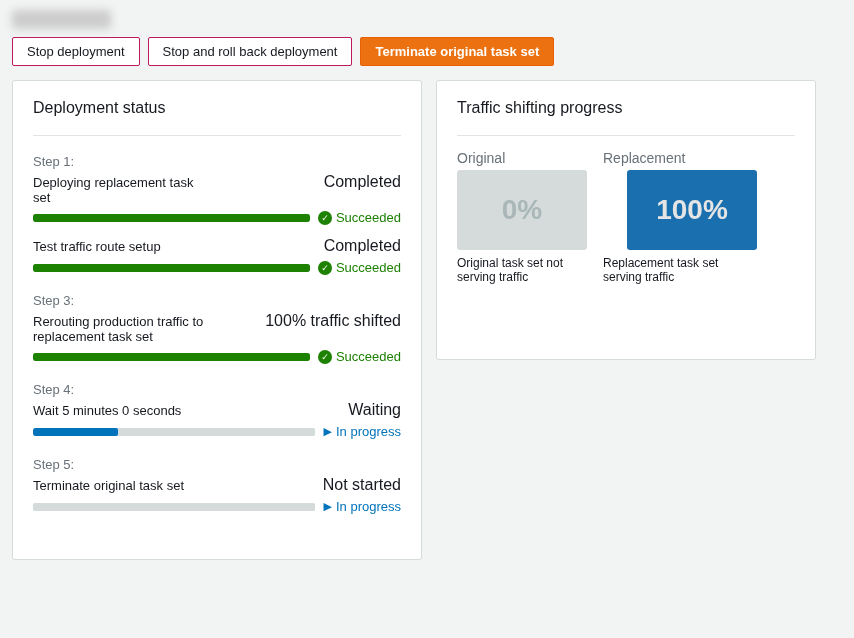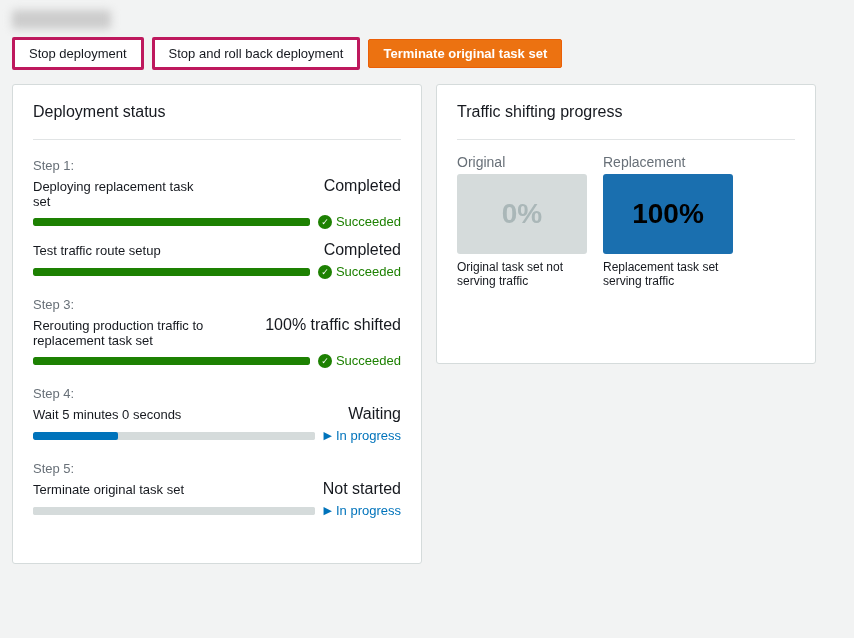--- a/index.html
+++ b/index.html
@@ -13,21 +13,21 @@
       min-height: 638px;
     }
     .toolbar {
       display: flex;
       gap: 8px;
       margin-bottom: 14px;
       align-items: center;
     }
     .btn-outline {
       background: #fff;
-      border: 3px solid #be185d;
+      border: 1px solid #be185d;
       color: #16191f;
       padding: 6px 14px;
       border-radius: 2px;
       cursor: pointer;
       font-size: 13px;
     }
     .btn-orange {
       background: #ec7211;
       border: 1px solid #eb5f07;
       color: #fff;
@@ -186,21 +186,22 @@
       font-weight: 700;
     }
 
     .traffic-box-gray {
       background: #d5dbdb;
       color: #aab7b8;
     }
 
     .traffic-box-blue {
       background: #1a6faf;
-      color: #000000;
+      color: #e5e5e5;
+      margin-left: 24px;
     }
 
     .traffic-caption {
       font-size: 12px;
       color: #16191f;
       margin-top: 6px;
       max-width: 130px;
     }
 
     .divider {

